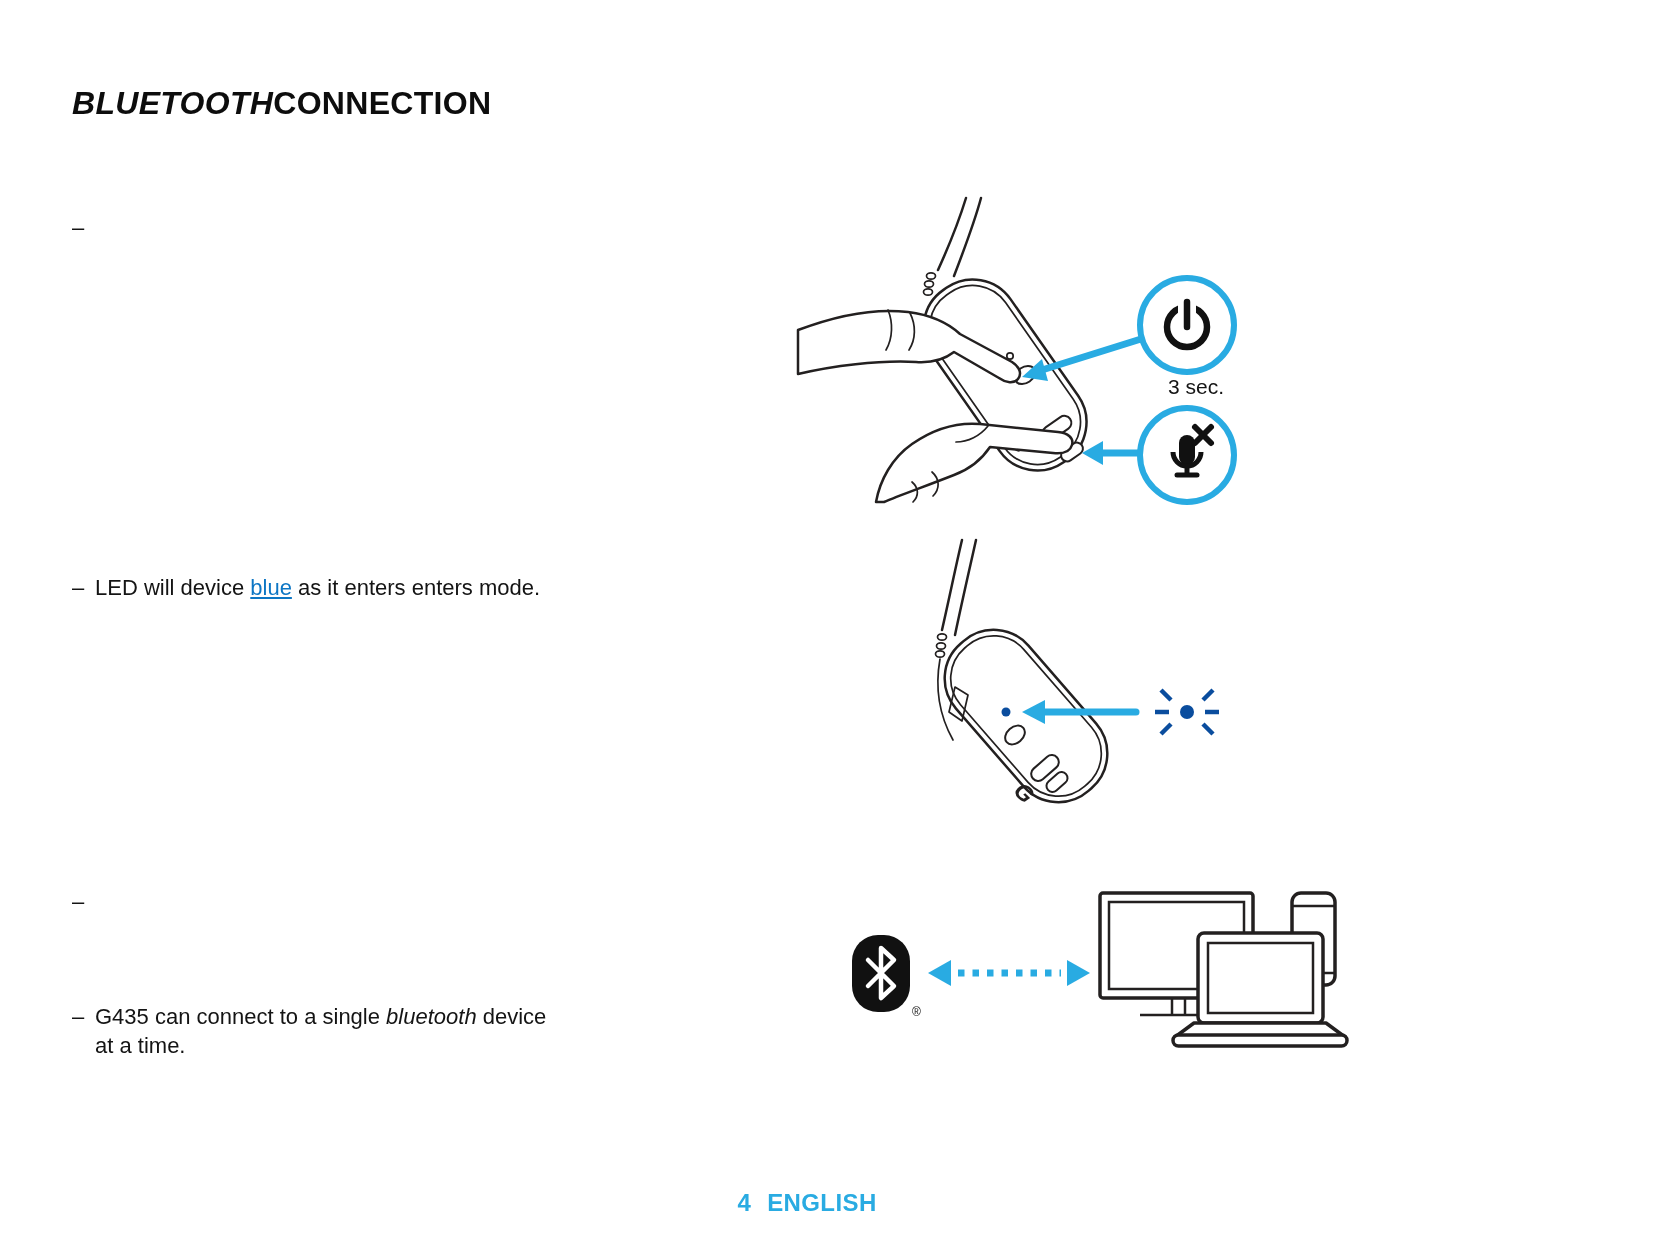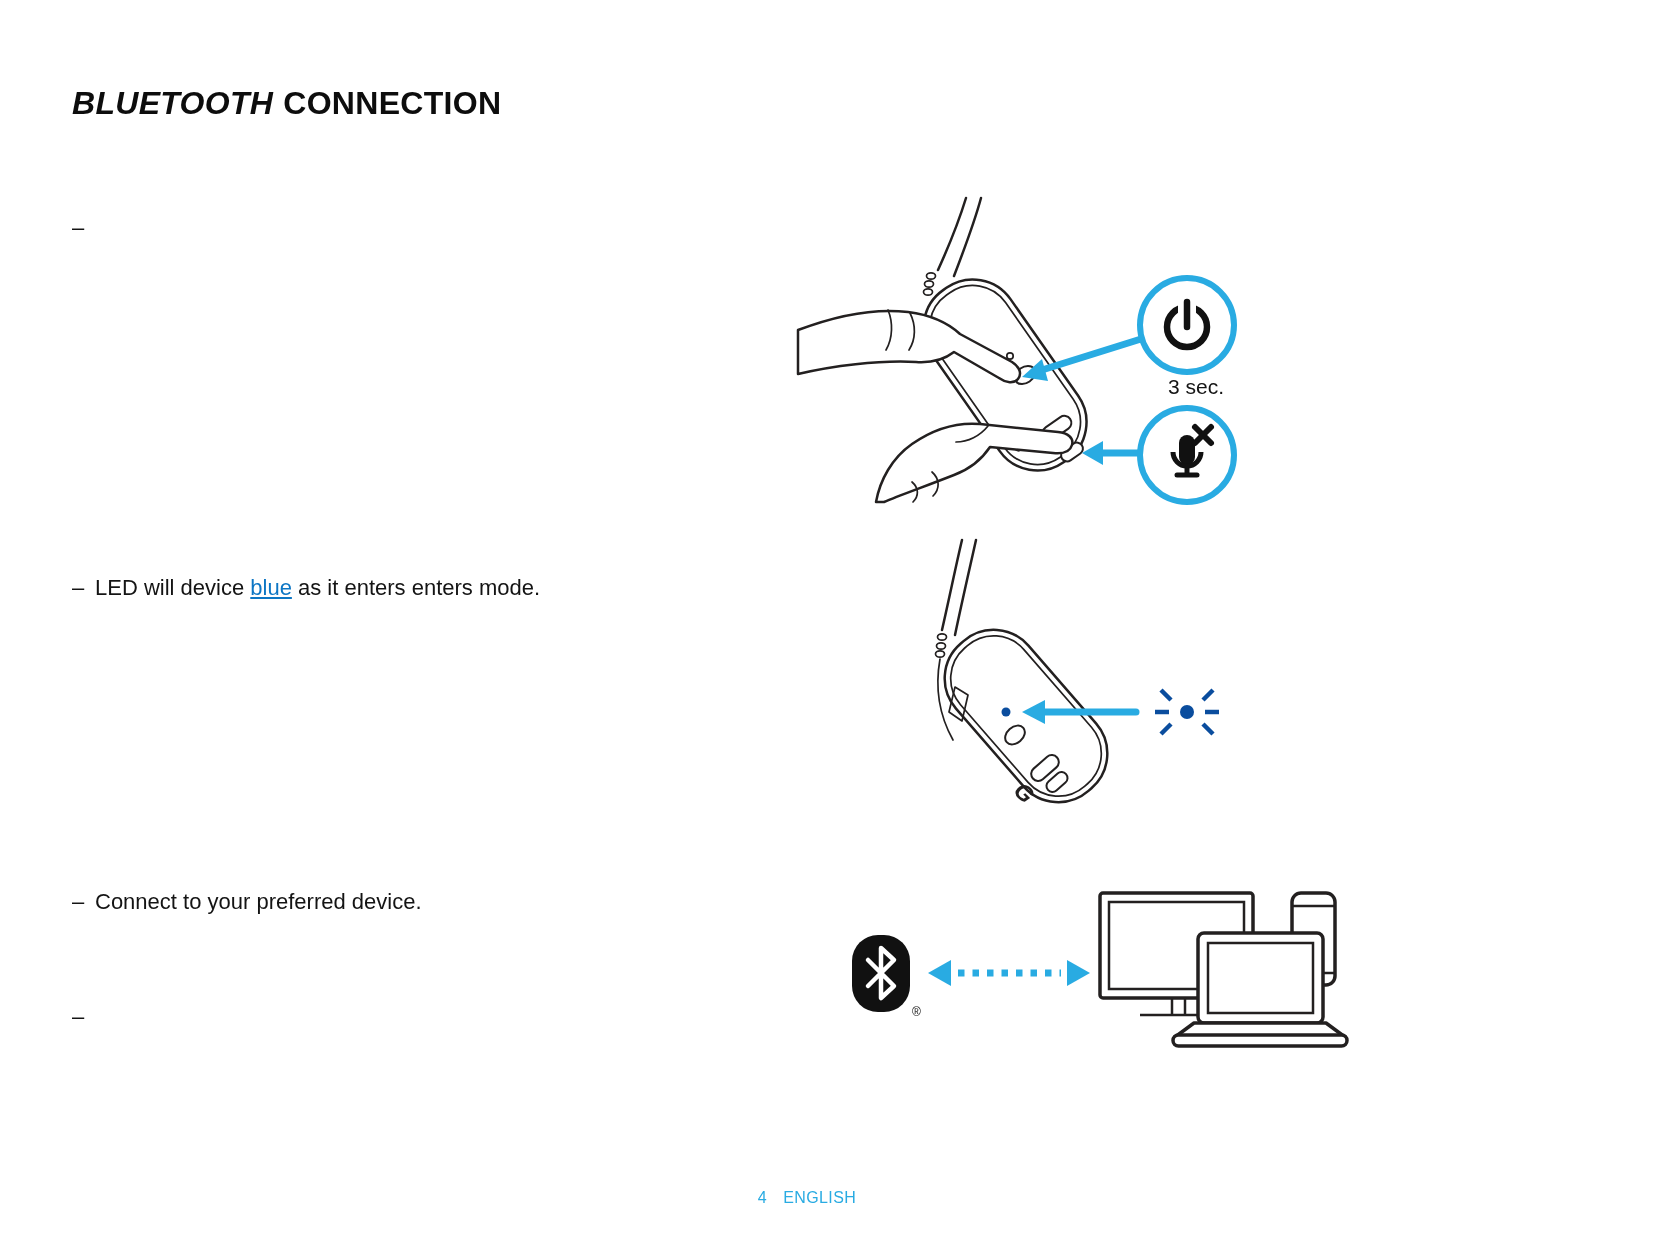--- a/index.html
+++ b/index.html
@@ -8,30 +8,30 @@
   }
   *{box-sizing:border-box;}
   html,body{margin:0;padding:0;}
   body{
     width:1667px;height:1250px;background:#ffffff;position:relative;overflow:hidden;
     font-family:"Liberation Sans", sans-serif;color:var(--text);
   }
   .page-title{position:absolute;left:72px;top:64px;font-size:32px;font-weight:700;
     letter-spacing:.3px;color:#0d0d0d;white-space:nowrap;}
   .page-title .t-italic{font-style:italic;}
-  .page-title .t-regular{margin-left:10px;}
+  .page-title .t-regular{}
 
   .bullet{position:absolute;display:flex;font-size:22px;line-height:29px;color:var(--text);}
   .bullet .dash{flex:0 0 23px;}
   .bullet-text{white-space:pre-wrap;}
   .seg-blue{color:var(--link);text-decoration:underline;}
   .seg-italic{font-style:italic;}
 
   .footer{position:absolute;top:1189px;left:807px;transform:translateX(-50%);
-    font-size:16px;font-weight:400;color:var(--accent);letter-spacing:.4px;white-space:nowrap;}
+    font-size:24px;font-weight:700;color:var(--accent);letter-spacing:.4px;white-space:nowrap;}
   .footer .page-num{margin-right:16px;}
 
   .illus{position:absolute;}
   svg text{font-family:"Liberation Sans", sans-serif;}
   .sec-label{font-size:21px;fill:var(--text);}
   .gmark{font-size:23px;font-weight:700;font-style:italic;fill:var(--ink);}
   .reg-mark{font-size:12px;fill:var(--ink2);}
 
   .ink-line{fill:none;stroke:var(--ink);stroke-width:2.5;stroke-linecap:round;stroke-linejoin:round;}
   .thin{stroke-width:1.7;}
@@ -55,24 +55,25 @@
 
 <div class="bullet" style="left:72px;top:213px;width:483px;">
   <span class="dash">–</span>
 </div>
 <div class="bullet" style="left:72px;top:573px;width:620px;">
   <span class="dash">–</span>
   <span class="bullet-text"><span>LED will device </span><span class="seg-blue">blue</span><span> as it enters enters mode.</span></span>
 </div>
 <div class="bullet" style="left:72px;top:887px;width:620px;">
   <span class="dash">–</span>
-  <span class="bullet-text"><span>Connect to your preferred device.</span></span>
 </div>
 <div class="bullet" style="left:72px;top:1002px;width:560px;">
   <span class="dash">–</span>
+  <span class="bullet-text"><span>G435 can connect to a single </span><span class="seg-italic">bluetooth</span><span> device
+at a time.</span></span>
 </div>
 
 <svg class="illus" style="left:780px;top:190px;" width="470" height="330" viewBox="0 0 470 330">
 
   <g>
     <path class="ink-line" d="M 186 8 C 178 34 168 58 158 80"></path>
     <path class="ink-line" d="M 201 8 C 194 34 184 60 174 86"></path>
     <ellipse class="ink-line thin" cx="151" cy="86" rx="4.5" ry="3.2"></ellipse>
     <ellipse class="ink-line thin" cx="149" cy="94" rx="4.5" ry="3.2"></ellipse>
     <ellipse class="ink-line thin" cx="148" cy="102" rx="4.5" ry="3.2"></ellipse>

